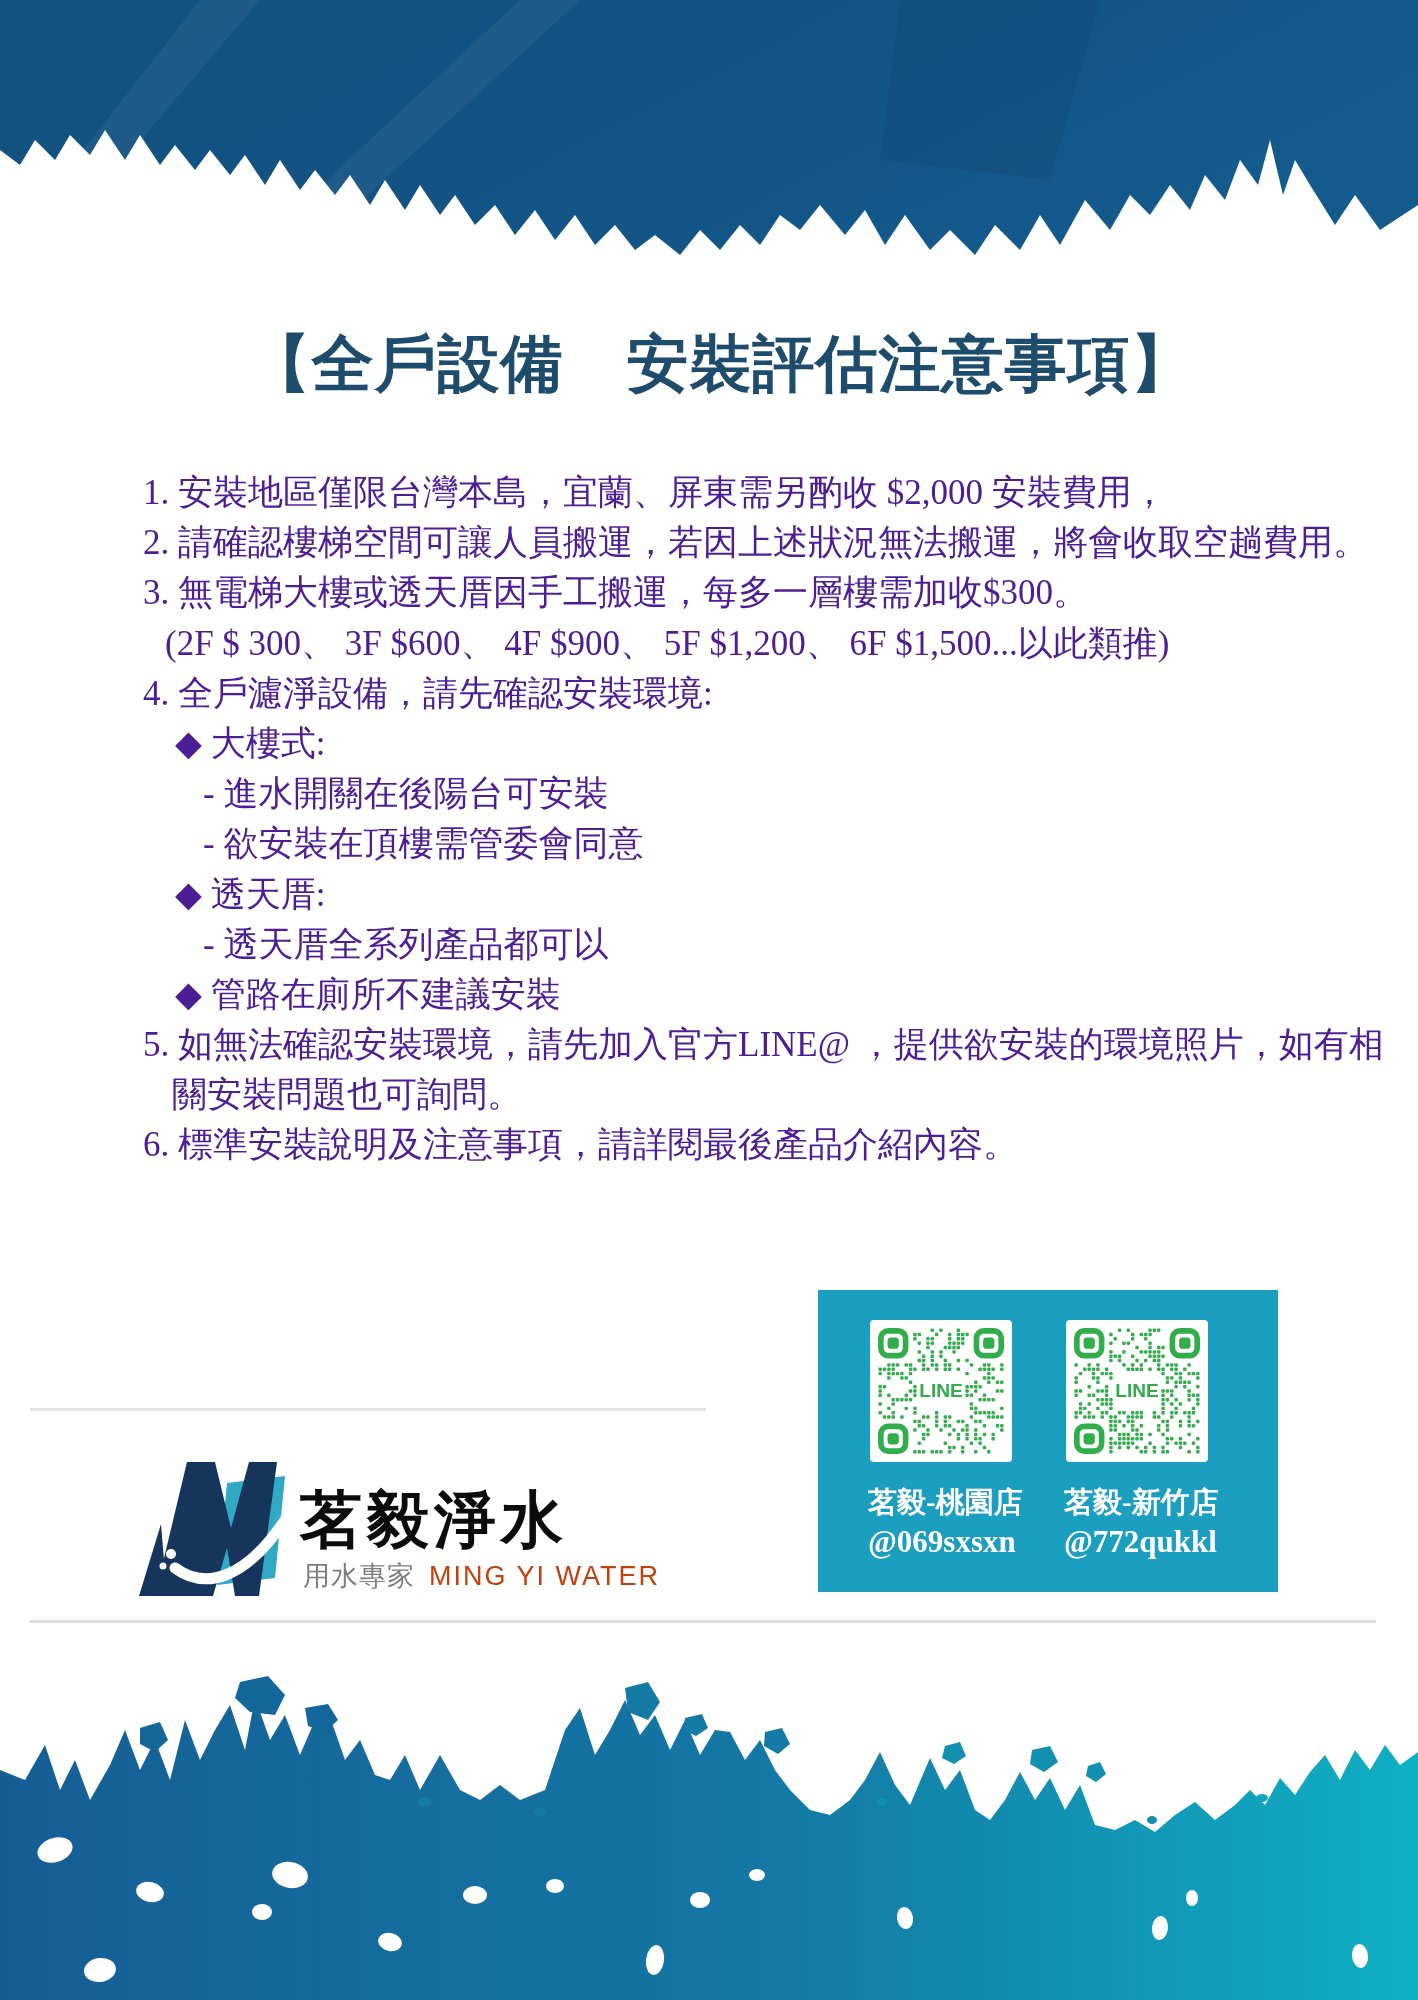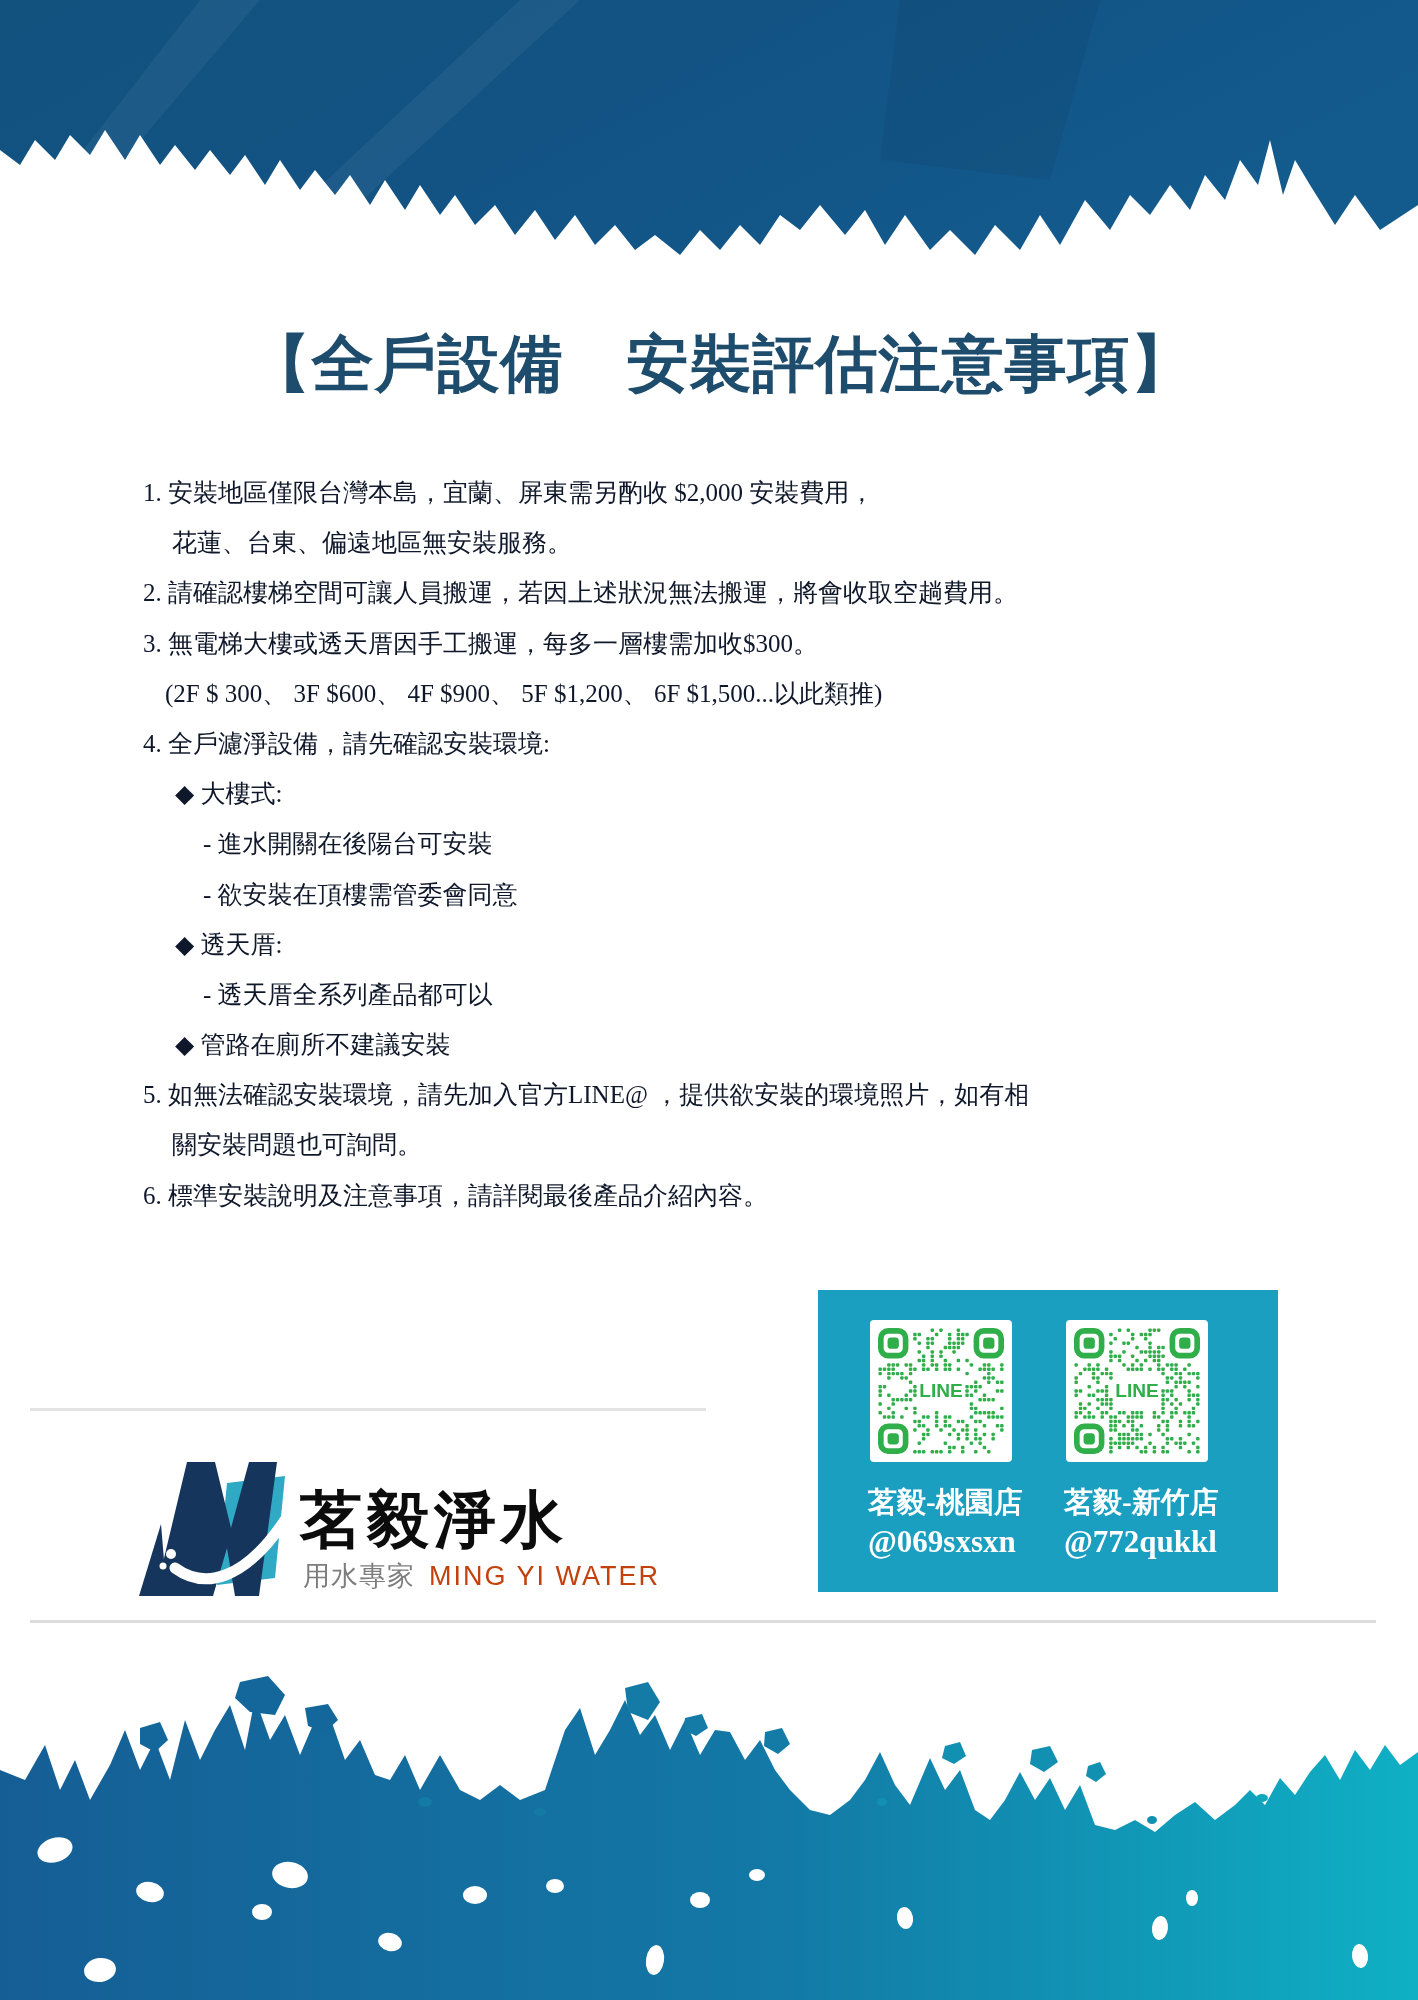--- a/index.html
+++ b/index.html
@@ -8,21 +8,21 @@
   svg{display:block;}
 
   
   .wc-top{position:absolute;left:0;top:0;width:1418px;height:270px;}
 
   
   .title{position:absolute;left:12px;top:322px;width:1418px;text-align:center;
          font-size:62px;font-weight:700;color:#1d4c6d;letter-spacing:1px;white-space:nowrap;}
 
   
-  .notes{position:absolute;left:143px;top:468px;width:1190px;font-size:25px;color:#0f172a;}
+  .notes{position:absolute;left:143px;top:468px;width:1190px;font-size:35px;color:#4c1d95;}
   .notes .line{height:50.2px;line-height:50.2px;white-space:nowrap;}
   .notes .wrap{padding-left:29px;}
   .notes .sub{padding-left:22px;}
   .notes .dia{padding-left:32px;}
   .notes .dash{padding-left:60px;}
 
   
   .sep{position:absolute;background:#e3e3e3;}
   .sep-top{left:30px;top:1408px;width:676px;height:3px;}
   .sep-bottom{left:30px;top:1620px;width:1346px;height:3px;background:#dcdcdc;}
@@ -65,21 +65,20 @@
     <path fill="url(#gTop)" d="M0,0 L1418,0 L1418,205 L1380,230 L1355,195 L1335,225 L1310,185 L1295,160 L1283,195 L1270,140 L1258,185 L1240,160 L1225,200 L1205,175 L1190,210 L1170,185 L1150,215 L1130,195 L1110,230 L1085,200 L1060,245 L1040,215 L1020,250 L995,225 L975,255 L950,230 L930,250 L905,215 L885,245 L865,210 L845,235 L820,205 L800,230 L780,215 L760,245 L740,225 L720,250 L700,230 L680,255 L655,235 L635,250 L615,225 L595,245 L575,215 L555,240 L535,210 L515,235 L495,205 L475,225 L455,195 L440,215 L420,185 L405,210 L385,180 L370,205 L350,175 L335,195 L315,170 L300,190 L280,160 L265,185 L245,155 L230,175 L210,150 L195,170 L175,145 L160,165 L140,135 L125,160 L105,130 L90,155 L70,135 L55,160 L35,140 L20,165 L0,150 Z"></path>
     <path fill="#ffffff" opacity="0.05" d="M200,0 L260,0 L90,200 L60,180 Z"></path>
     <path fill="#ffffff" opacity="0.05" d="M520,0 L580,0 L330,230 L300,205 Z"></path>
     <path fill="#000000" opacity="0.05" d="M900,0 L1100,0 L1050,180 L880,160 Z"></path>
   </svg>
 
   <div class="title">【全戶設備　安裝評估注意事項】</div>
 
   <div class="notes">
     <div class="line">1. 安裝地區僅限台灣本島，宜蘭、屏東需另酌收 $2,000 安裝費用，</div>
-    <div class="line wrap">花蓮、台東、偏遠地區無安裝服務。</div>
     <div class="line">2. 請確認樓梯空間可讓人員搬運，若因上述狀況無法搬運，將會收取空趟費用。</div>
     <div class="line">3. 無電梯大樓或透天厝因手工搬運，每多一層樓需加收$300。</div>
     <div class="line sub">(2F $ 300、 3F $600、 4F $900、 5F $1,200、 6F $1,500...以此類推)</div>
     <div class="line">4. 全戶濾淨設備，請先確認安裝環境:</div>
     <div class="line dia">◆ 大樓式:</div>
     <div class="line dash">- 進水開關在後陽台可安裝</div>
     <div class="line dash">- 欲安裝在頂樓需管委會同意</div>
     <div class="line dia">◆ 透天厝:</div>
     <div class="line dash">- 透天厝全系列產品都可以</div>
     <div class="line dia">◆ 管路在廁所不建議安裝</div>

